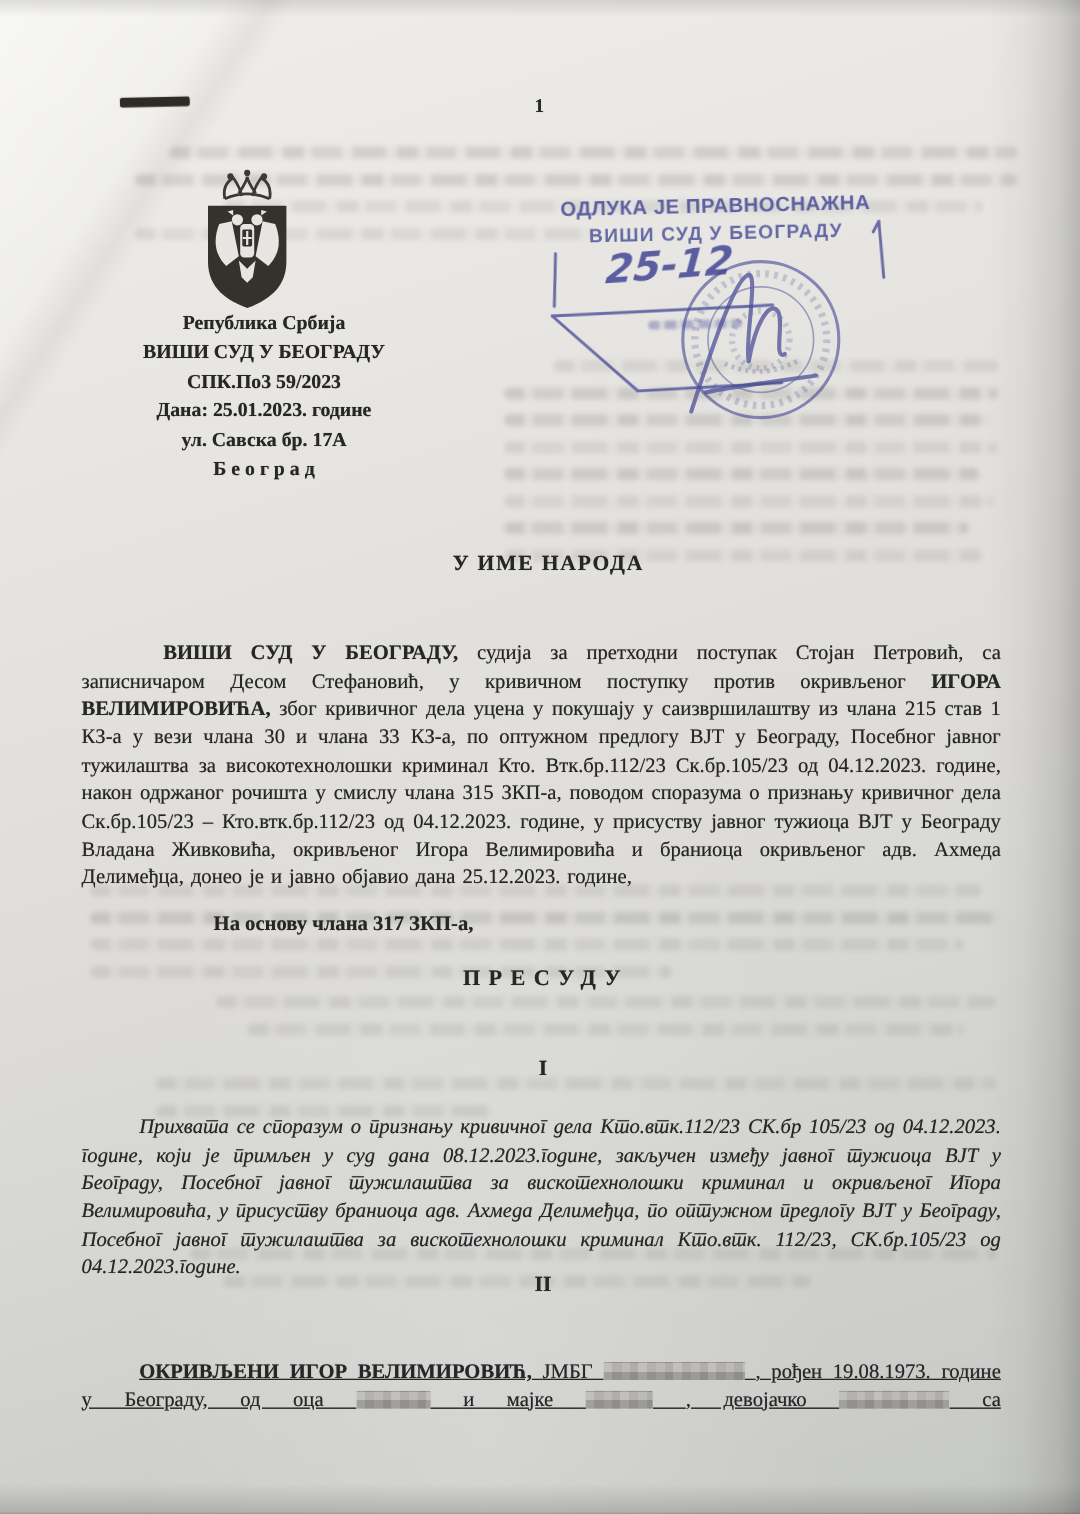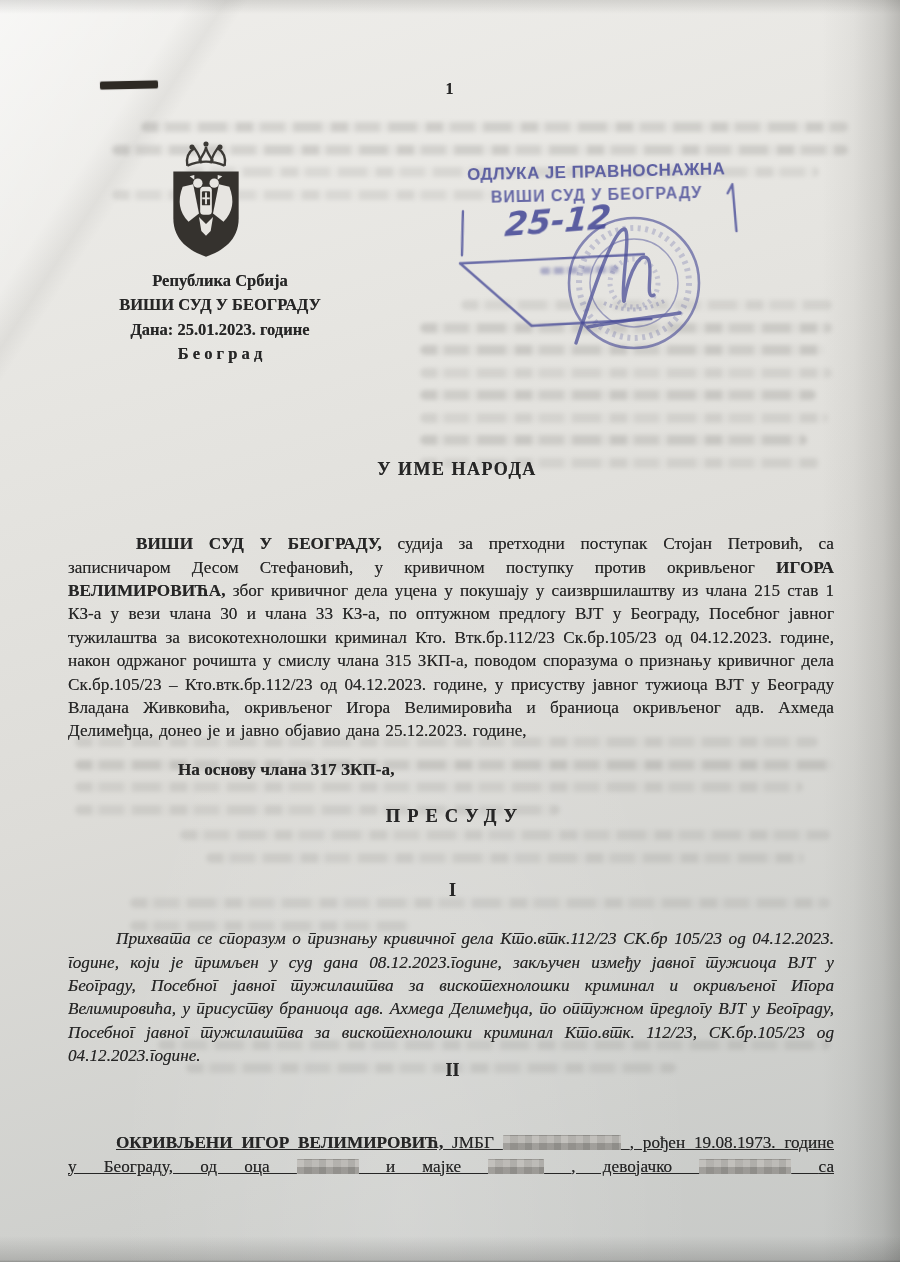--- a/index.html
+++ b/index.html
@@ -31,21 +31,21 @@
   .bleed-line{height:10px;border-radius:5px;margin-bottom:12.5px;filter:blur(2.1px);opacity:.5;
     background:repeating-linear-gradient(90deg,
       rgba(104,102,98,.42) 0 17px, rgba(104,102,98,.10) 17px 24px,
       rgba(104,102,98,.34) 24px 49px, rgba(104,102,98,.08) 49px 57px,
       rgba(104,102,98,.38) 57px 86px, rgba(104,102,98,.10) 86px 95px);}
   .bleed-line.dim{opacity:.34;}
 
   .arms{position:absolute;left:146px;top:140px;width:120px;height:126px;z-index:2;filter:blur(.25px);}
 
   .header-block{position:absolute;left:52px;top:257px;width:336px;text-align:center;z-index:2;
-    font-weight:bold;font-size:16.5px;line-height:24.4px;margin-top:12px;}
+    font-weight:bold;font-size:16.5px;line-height:24.4px;}
 
   .doc-title{position:absolute;left:0;top:459px;width:914px;text-align:center;z-index:2;
     font-weight:bold;font-size:18px;letter-spacing:1.5px;}
 
   .para{position:absolute;left:68px;width:766px;z-index:2;font-size:17.2px;line-height:23.4px;
     text-align:justify;word-spacing:1.5px;}
   .para.intro{top:515px;text-indent:68px;}
   .para .b{font-weight:bold;}
 
   .basis{position:absolute;left:178px;top:760px;z-index:2;font-weight:bold;font-size:17.2px;}
@@ -156,21 +156,23 @@
     </g>
     <g stroke="#e7e5e1" stroke-width="1.6">
       <line x1="50" y1="45" x2="50" y2="55"></line>
       <line x1="46.8" y1="50" x2="53.2" y2="50"></line>
     </g>
   </svg>
 
   <div class="header-block scan-text">
     <div>Република Србија</div>
     <div>ВИШИ СУД У БЕОГРАДУ</div>
+    <div>СПК.По3 59/2023</div>
     <div>Дана: 25.01.2023. године</div>
+    <div>ул. Савска бр. 17А</div>
     <div>Б е о г р а д</div>
   </div>
 
   <div class="stamp">
     <div class="l1">ОДЛУКА ЈЕ ПРАВНОСНАЖНА</div>
     <div class="l2">ВИШИ СУД У БЕОГРАДУ</div>
     <div class="hand-date">25-12</div>
     <svg width="322" height="200" viewBox="0 0 322 200">
       <g stroke="#4a4d99" stroke-width="2.4" fill="none" stroke-linecap="round" opacity=".8">
         <path d="M16 52 L14 96"></path>

